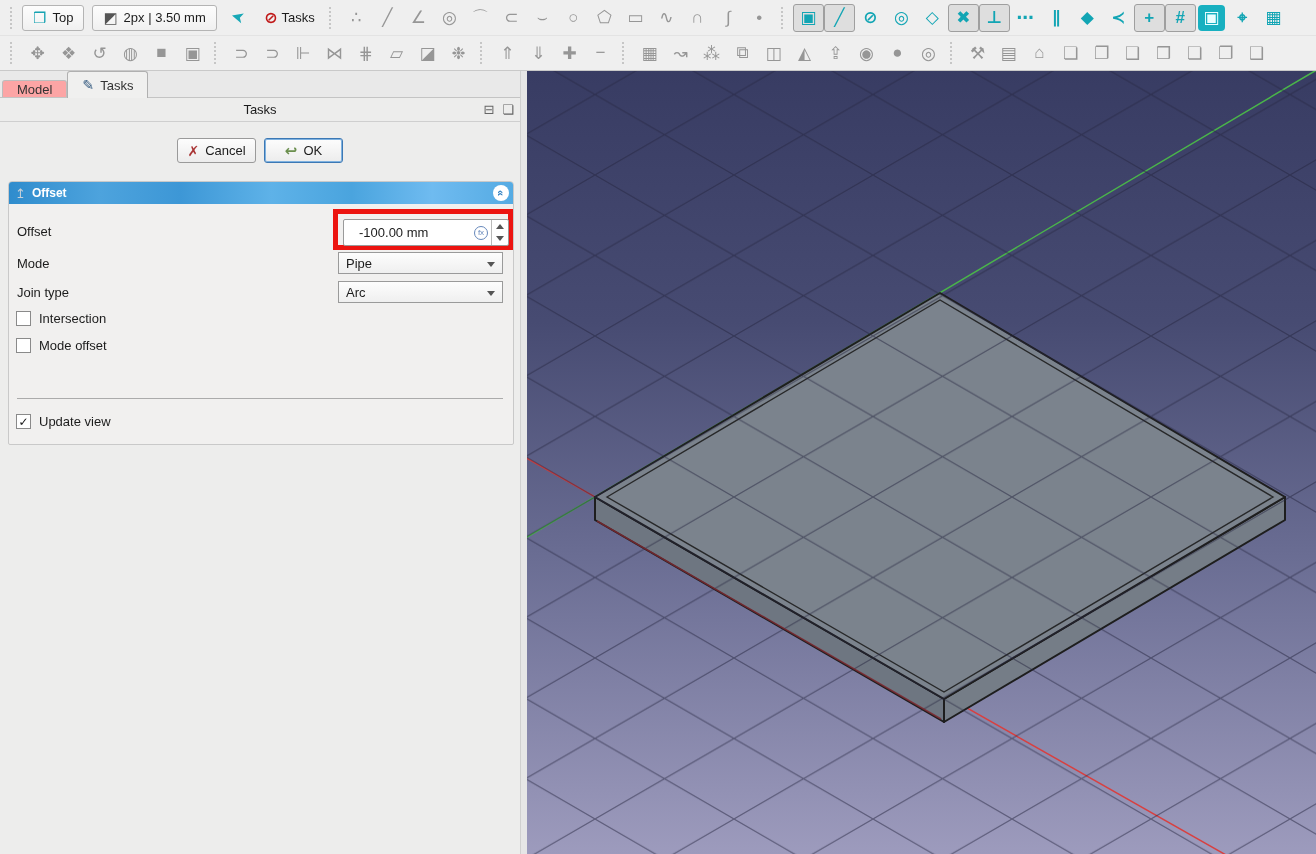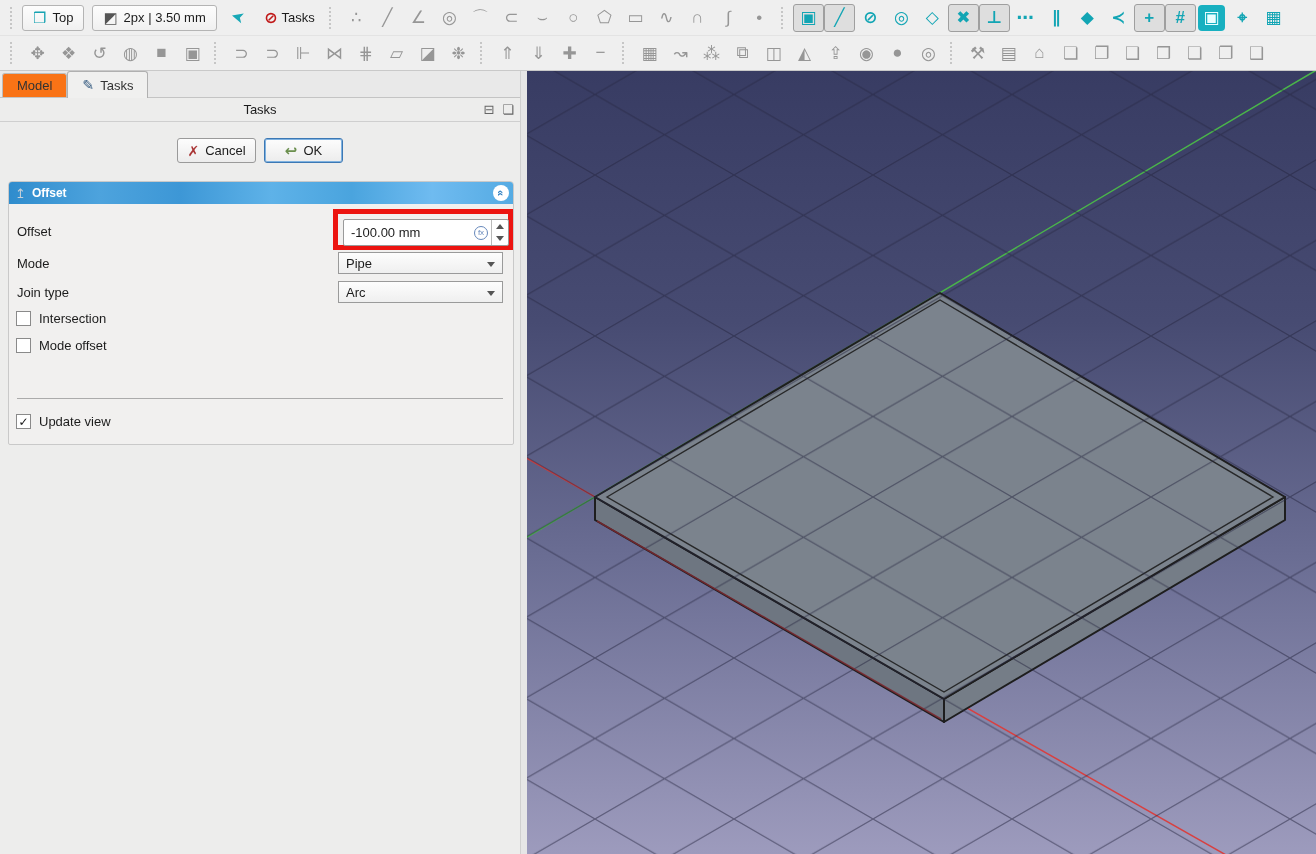--- a/index.html
+++ b/index.html
@@ -22,22 +22,22 @@
   .wp { background:#18b0c0; color:#e8feff; border-radius:4px; height:26px; width:27px; margin:0 2px; }
   .cubeglyph { color:#17a3b2; font-size:15px; }
   .lwglyph { color:#555; font-size:15px; }
   .arrowglyph { color:#18a8b6; font-size:16px; display:inline-block; transform:rotate(195deg); margin:0 10px 0 14px; }
   .noneglyph { color:#c01818; font-weight:bold; font-size:16px; margin-right:4px; }
   .nonechip { display:flex; align-items:center; margin-left:10px; }
 
   
   .dock { position:absolute; left:0; top:71px; width:520px; height:783px; background:#ededec; }
   .tabbar { display:flex; align-items:flex-end; height:27px; background:#e9e9e9; border-bottom:1px solid #c4c4c4; padding-left:2px; }
-  .tab { display:flex; align-items:center; gap:6px; height:24px; padding:0 14px; border:1px solid #bdbdbd;
-    border-bottom:none; border-radius:3px 3px 0 0; background:#f97316; color:#333; }
+  .tab { display:flex; align-items:center; gap:6px; height:17px; padding:0 14px; border:1px solid #bdbdbd;
+    border-bottom:none; border-radius:3px 3px 0 0; background:#fca5a5; color:#333; }
   .tab.active { background:#f0f0ef; height:27px; margin-bottom:-1px; border-color:#b0b0b0; }
   .penglyph { color:#33597f; font-size:14px; }
   .tasktitle { position:relative; height:24px; display:flex; align-items:center; justify-content:center;
     border-bottom:1px solid #cfcfcf; background:#ededec; }
   .titleicons { position:absolute; right:6px; top:4px; display:flex; gap:8px; color:#666; font-size:13px; }
   .pbody { position:relative; height:732px; }
 
   .btnrow { position:absolute; top:16px; left:0; width:100%; display:flex; justify-content:center; gap:8px; }
   .qbtn { display:flex; align-items:center; justify-content:center; gap:6px; width:79px; height:25px;
     background:linear-gradient(#fdfdfd,#ececec); border:1px solid #9a9a9a; border-radius:3px; }
@@ -52,21 +52,21 @@
   .tbox-hd { position:relative; height:22px; border-radius:3px 3px 0 0; display:flex; align-items:center;
     padding:0 6px; gap:6px; color:#fff; font-weight:bold; font-size:12px;
     background:linear-gradient(90deg,#2f8ccd 0%,#4da3dd 18%,#3d97d6 34%,#5eb2e8 52%,#4aa4de 68%,#6fbbf0 84%,#55abe3 100%); }
   .tbox-hd .hdico { color:#c4cfd8; font-size:13px; font-weight:normal; }
   .collapse { position:absolute; right:4px; top:3px; width:16px; height:16px; border-radius:8px; background:#fff;
     color:#2e7fc1; display:flex; align-items:center; justify-content:center; font-size:11px; font-weight:bold; }
   .collapse span { display:inline-block; transform:rotate(90deg); }
   .flabel { position:absolute; left:8px; color:#1c1c1c; }
   .redbox { position:absolute; left:324px; top:27px; width:180px; height:41px; border:5px solid #ec1410; background:transparent; z-index:5; }
   .spin { position:absolute; left:5px; top:5px; width:166px; height:27px; background:#fff;
-    border:1px solid #9a9a9a; border-radius:2px; display:flex; align-items:center; }
+    border:1px solid #9a9a9a; border-radius:2px; display:flex; align-items:center;padding-left:8px; }
   .spin .val { flex:1; padding-left:7px; }
   .fx { width:14px; height:14px; border:1px solid #6688bb; border-radius:8px; color:#6688bb;
     font-size:8px; display:flex; align-items:center; justify-content:center; margin-right:3px; }
   .spinbtns { width:17px; height:100%; border-left:1px solid #b9b9b9; display:flex; flex-direction:column; }
   .spinbtns div { flex:1; display:flex; align-items:center; justify-content:center; }
   .tri-up { width:0; height:0; border-left:4px solid transparent; border-right:4px solid transparent; border-bottom:5px solid #555; }
   .tri-dn { width:0; height:0; border-left:4px solid transparent; border-right:4px solid transparent; border-top:5px solid #555; }
   .combo { position:absolute; left:329px; width:165px; height:22px; background:linear-gradient(#fdfdfd,#efefef);
     border:1px solid #9a9a9a; border-radius:0; display:flex; align-items:center; padding-left:7px; }
   .combo .arrow { position:absolute; right:7px; top:9px; width:0; height:0;

